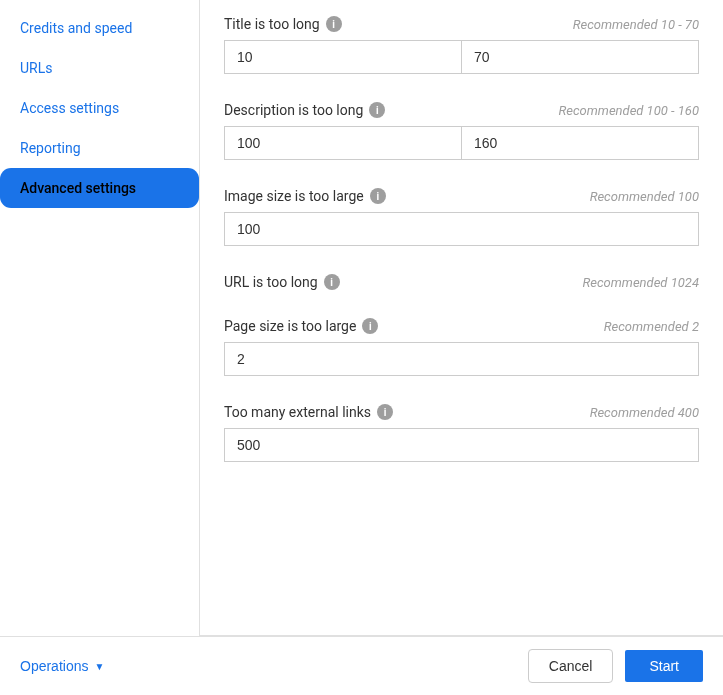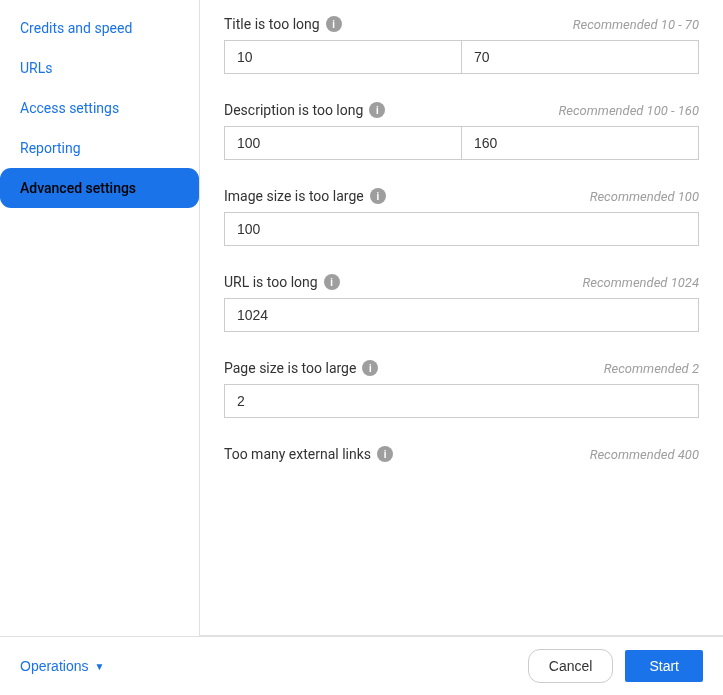--- a/index.html
+++ b/index.html
@@ -137,21 +137,21 @@
       gap: 12px;
       align-items: center;
     }
     .btn-cancel {
       padding: 8px 20px;
       border: 1px solid #ccc;
       background: #fff;
       color: #333;
       font-size: 14px;
       cursor: pointer;
-      border-radius: 12px;
+      border-radius: 4px;
     }
     .btn-start {
       padding: 8px 24px;
       border: none;
       background: #1a73e8;
       color: #fff;
       font-size: 14px;
       cursor: pointer;
       border-radius: 2px;
       font-weight: 500;
@@ -198,29 +198,29 @@
           <input type="text" class="field-input" value="160" style="">
         </div>
       </div>
       <div class="field-group"><div class="field-header">
           <span class="field-label">Image size is too large<span class="info-icon">i</span></span>
           <span class="field-recommended">Recommended 100</span>
         </div><input type="text" class="field-input full-width" value="100" style=""></div>
       <div class="field-group"><div class="field-header">
           <span class="field-label">URL is too long<span class="info-icon">i</span></span>
           <span class="field-recommended">Recommended 1024</span>
-        </div><input type="text" class="field-input full-width" value="1024" style=""></div>
+        </div></div>
       <div class="field-group"><div class="field-header">
           <span class="field-label">Page size is too large<span class="info-icon">i</span></span>
           <span class="field-recommended">Recommended 2</span>
         </div><input type="text" class="field-input full-width" value="2" style=""></div>
       <div class="field-group"><div class="field-header">
           <span class="field-label">Too many external links<span class="info-icon">i</span></span>
           <span class="field-recommended">Recommended 400</span>
-        </div></div>
+        </div><input type="text" class="field-input full-width" value="500" style=""></div>
     </main>
 </div>
 
 <footer class="footer">
   <div class="footer-left">
     <button class="operations-btn">
       <span>Operations</span>
       <span class="chevron">▼</span>
     </button>
   </div>

